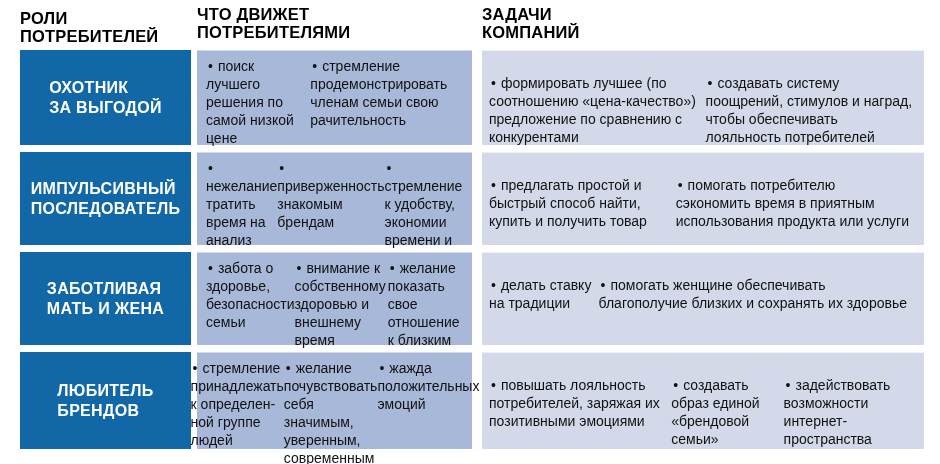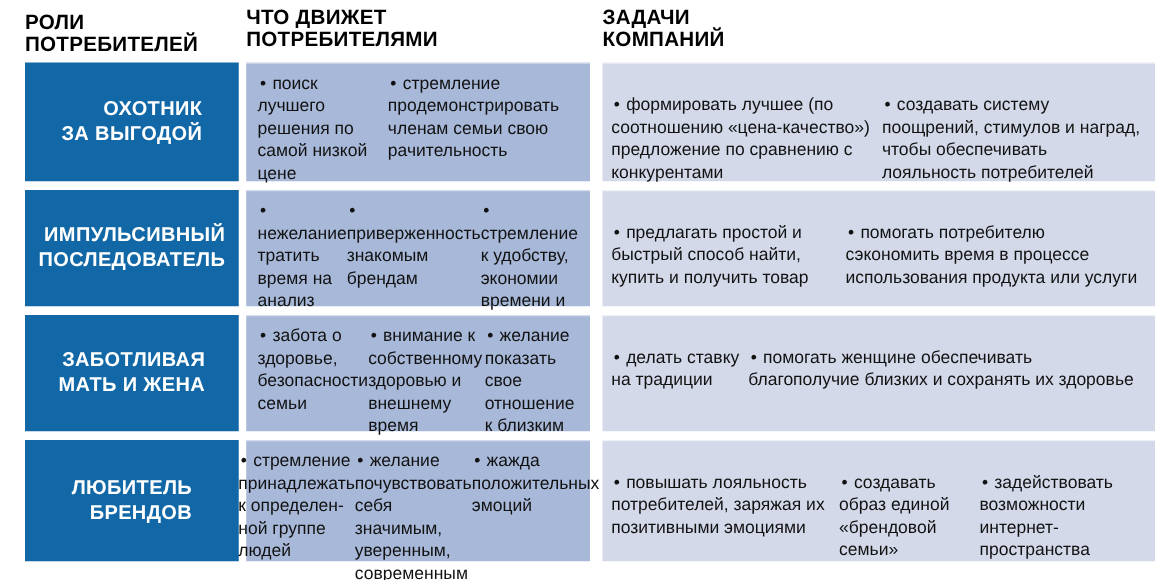--- a/index.html
+++ b/index.html
@@ -41,21 +41,21 @@
     display:flex;
     flex-direction:row;
     justify-content:center;
   }
   .role-cell{
     background:var(--role-bg);
     color:var(--role-text);
     font-weight:700;
     font-size:16px;
     line-height:20px;
-    text-align:right;
+    text-align:left;
     white-space:pre-line;
     align-items:center;
     letter-spacing:.3px;
   }
   .drivers-cell{
     background:var(--drivers-bg);
     border-top:1px solid rgba(255,255,255,.5);
     padding:6px 8px 6px 9px;
   }
   .tasks-cell{
@@ -97,21 +97,21 @@
 
   <div class="cell role-cell col-role">ИМПУЛЬСИВНЫЙ
 ПОСЛЕДОВАТЕЛЬ</div>
   <div class="cell drivers-cell col-drivers">
       <div class="bullet-item"><span class="bullet">•</span><span>нежелание тратить время на анализ продуктов</span></div>
       <div class="bullet-item"><span class="bullet">•</span><span>приверженность знакомым брендам</span></div>
       <div class="bullet-item"><span class="bullet">•</span><span>стремление к удобству, экономии времени и получению эмоций</span></div>
     </div>
   <div class="cell tasks-cell col-tasks">
       <div class="bullet-item"><span class="bullet">•</span><span>предлагать простой и быстрый способ найти, купить и получить товар</span></div>
-      <div class="bullet-item"><span class="bullet">•</span><span>помогать потребителю сэкономить время в процессе использования продукта или услуги</span></div>
+      <div class="bullet-item"><span class="bullet">•</span><span>помогать потребителю сэкономить время в приятным использования продукта или услуги</span></div>
     </div>
 
   <div class="cell role-cell col-role">ЗАБОТЛИВАЯ
 МАТЬ И ЖЕНА</div>
   <div class="cell drivers-cell col-drivers">
       <div class="bullet-item"><span class="bullet">•</span><span>забота о здоровье, безопасности семьи</span></div>
       <div class="bullet-item"><span class="bullet">•</span><span>внимание к собственному здоровью и внешнему время</span></div>
       <div class="bullet-item"><span class="bullet">•</span><span>желание показать свое отношение к близким</span></div>
     </div>
   <div class="cell tasks-cell col-tasks">

